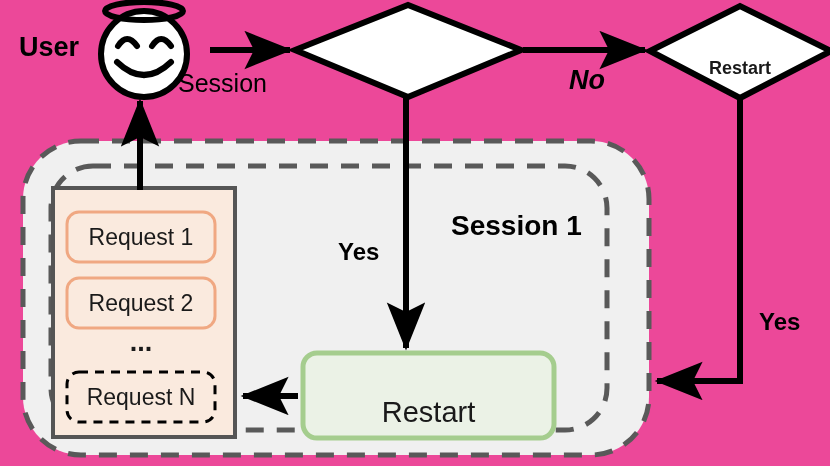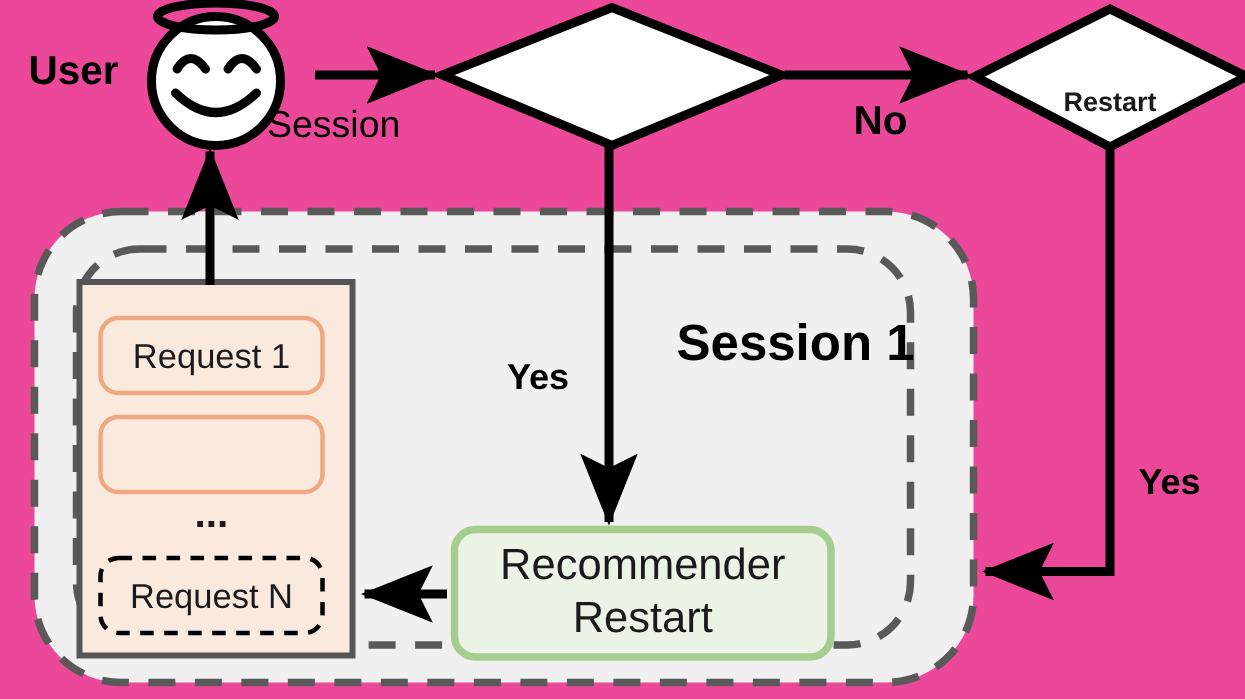--- a/index.html
+++ b/index.html
@@ -92,32 +92,32 @@
     <path d="M740,99 L740,381 L657,381" fill="none" stroke="#000000" stroke-width="6" stroke-linejoin="miter" marker-end="url(#ah)"></path>
   </svg>
 
   <div class="lbl lbl-bold" style="left:19px; top:34px; font-size:27px;">User</div>
 
   <div class="lbl" style="left:178px; top:71px; font-size:25px;">Session</div>
 
 
   <div class="node-text lbl-bold" style="left:690px; top:58px; width:100px; font-size:18px;">Restart</div>
 
-  <div class="lbl lbl-bold" style="left:569px; top:67px; font-size:27px;">No</div>
+  <div class="lbl lbl-bold" style="left:569px; top:67px; font-size:27px;font-style:italic;">No</div>
 
   <div class="lbl lbl-bold" style="left:338px; top:240px; font-size:24px;">Yes</div>
 
   <div class="lbl lbl-bold" style="left:759px; top:310px; font-size:24px;">Yes</div>
 
-  <div class="lbl lbl-bold" style="left:451px; top:212px; font-size:34px;">Session 1</div>
+  <div class="lbl lbl-bold" style="left:451px; top:212px; font-size:28px;">Session 1</div>
 
   <div class="node-text" style="left:67px; top:224px; width:148px; font-size:23px;">Request 1</div>
 
+  <div class="node-text" style="left:67px; top:290px; width:148px; font-size:23px;">Request 2</div>
 
   <div class="node-text lbl-bold" style="left:67px; top:327px; width:148px; font-size:27px;">...</div>
 
   <div class="node-text" style="left:67px; top:384px; width:148px; font-size:23px;">Request N</div>
 
-  <div class="node-text" style="left:303px; top:360px; width:251px; font-size:29px;">Recommender</div>
 
   <div class="node-text" style="left:303px; top:395px; width:251px; font-size:29px;">Restart</div>
 
 </div>
 
 </body></html>

